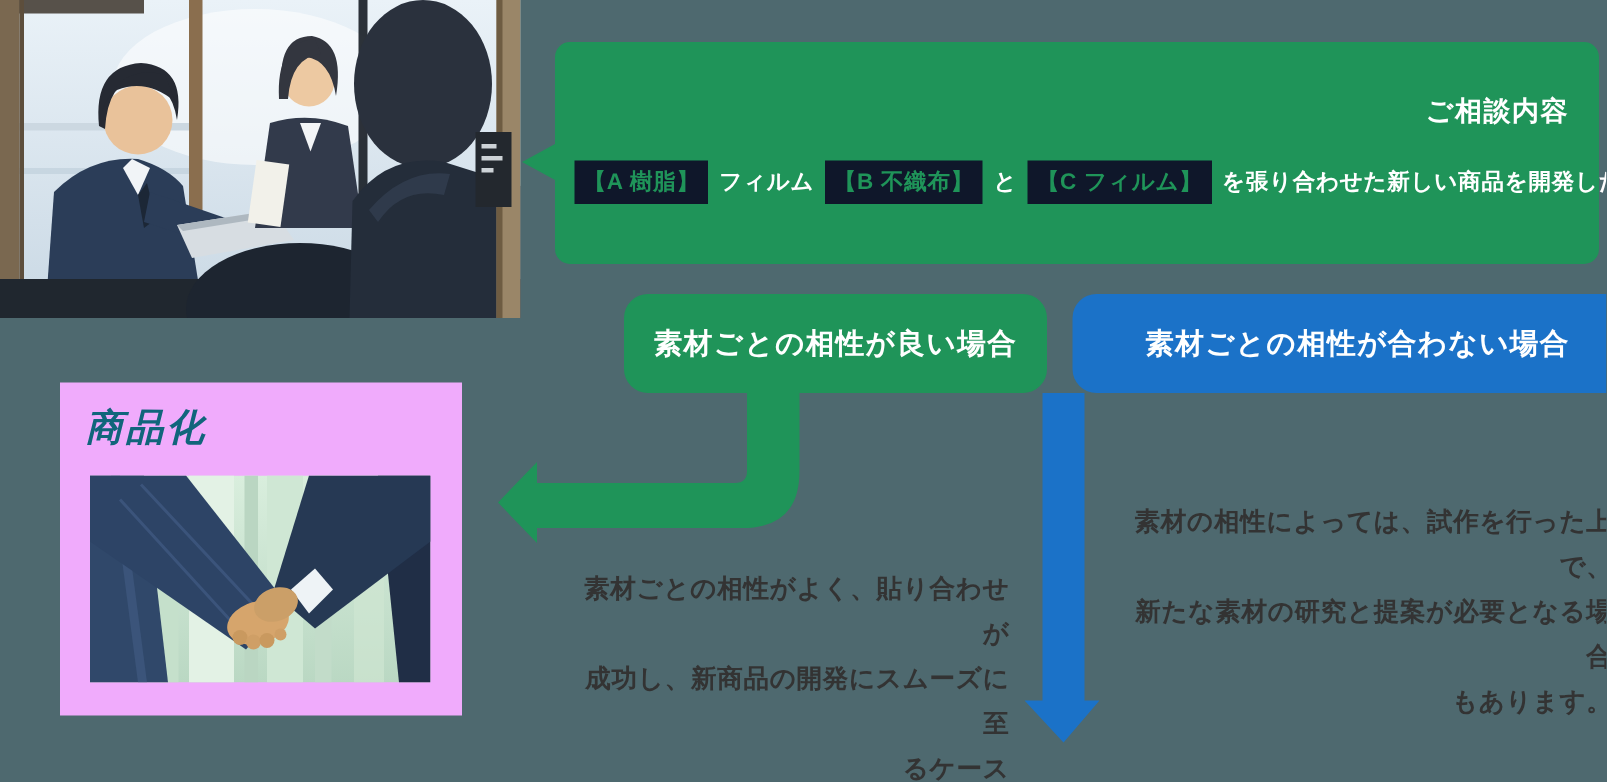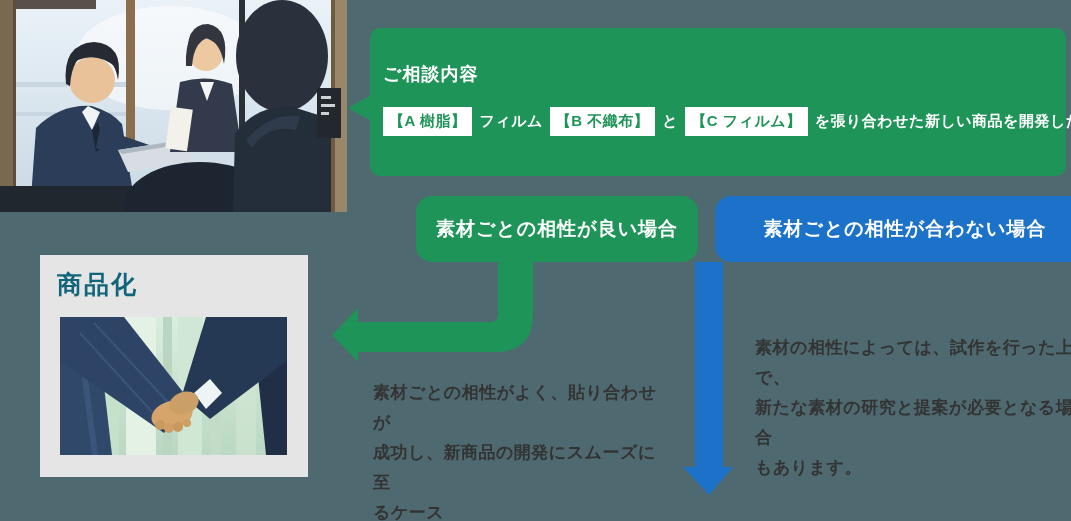--- a/index.html
+++ b/index.html
@@ -1,58 +1,59 @@
 <!DOCTYPE html>
 <html lang="ja"><head>
 <meta charset="utf-8">
 <style>
   html,body{margin:0;padding:0;background:#4e696f;}
   .canvas{
     position:relative;width:1071px;height:521px;overflow:hidden;
     background:#4e696f;
     font-family:"Liberation Sans","DejaVu Sans",sans-serif;
+    text-align:right;
   }
   
   .meeting-photo{position:absolute;left:0;top:0;width:347px;height:212px;display:block;}
   
   .consult-box{
     position:absolute;left:370px;top:28px;width:696px;height:148px;
     background:#1f9459;border-radius:10px;box-sizing:border-box;
     padding:34px 20px 0 13px;color:#ffffff;
   }
   .consult-tail{
     position:absolute;left:348px;top:96px;width:0;height:0;
     border-top:12px solid transparent;border-bottom:12px solid transparent;
     border-right:22px solid #1f9459;
   }
   .consult-title{font-size:18px;font-weight:bold;letter-spacing:1px;}
   .consult-body{
     margin-top:21px;display:flex;align-items:center;white-space:nowrap;
     font-size:15px;font-weight:bold;letter-spacing:.5px;
   }
   .material-tag{
-    background:#ffffff;color:#1f9459;padding:5px 6px;margin:0 7px;
+    background:#0f172a;color:#1f9459;padding:5px 6px;margin:0 7px;
     font-weight:bold;display:inline-block;
   }
   .material-tag.first{margin-left:0;}
   
   .pill{
     position:absolute;top:196px;height:66px;border-radius:16px;
     display:flex;align-items:center;justify-content:center;
     color:#ffffff;font-size:19px;font-weight:bold;letter-spacing:1px;margin-left:48px;
   }
   .pill-good{left:368px;width:282px;background:#1f9459;}
   .pill-bad{left:667px;width:380px;background:#1b72c8;}
   
   .arrow-good{position:absolute;left:330px;top:262px;width:205px;height:103px;display:block;}
   .arrow-bad{position:absolute;left:683px;top:262px;width:50px;height:234px;display:block;}
   
   .outcome-panel{
     position:absolute;left:40px;top:255px;width:268px;height:222px;
-    background:#e5e5e5;box-sizing:border-box;
+    background:#f0abfc;box-sizing:border-box;font-style:italic;
   }
   .outcome-title{
     position:absolute;left:17px;top:13px;font-size:25px;font-weight:bold;
     color:#11657b;letter-spacing:2px;
   }
   .handshake-photo{position:absolute;left:20px;top:62px;width:227px;height:138px;display:block;}
   
   .desc{
     position:absolute;color:#333333;font-size:17px;font-weight:600;
     line-height:30px;white-space:pre-line;letter-spacing:.5px;

